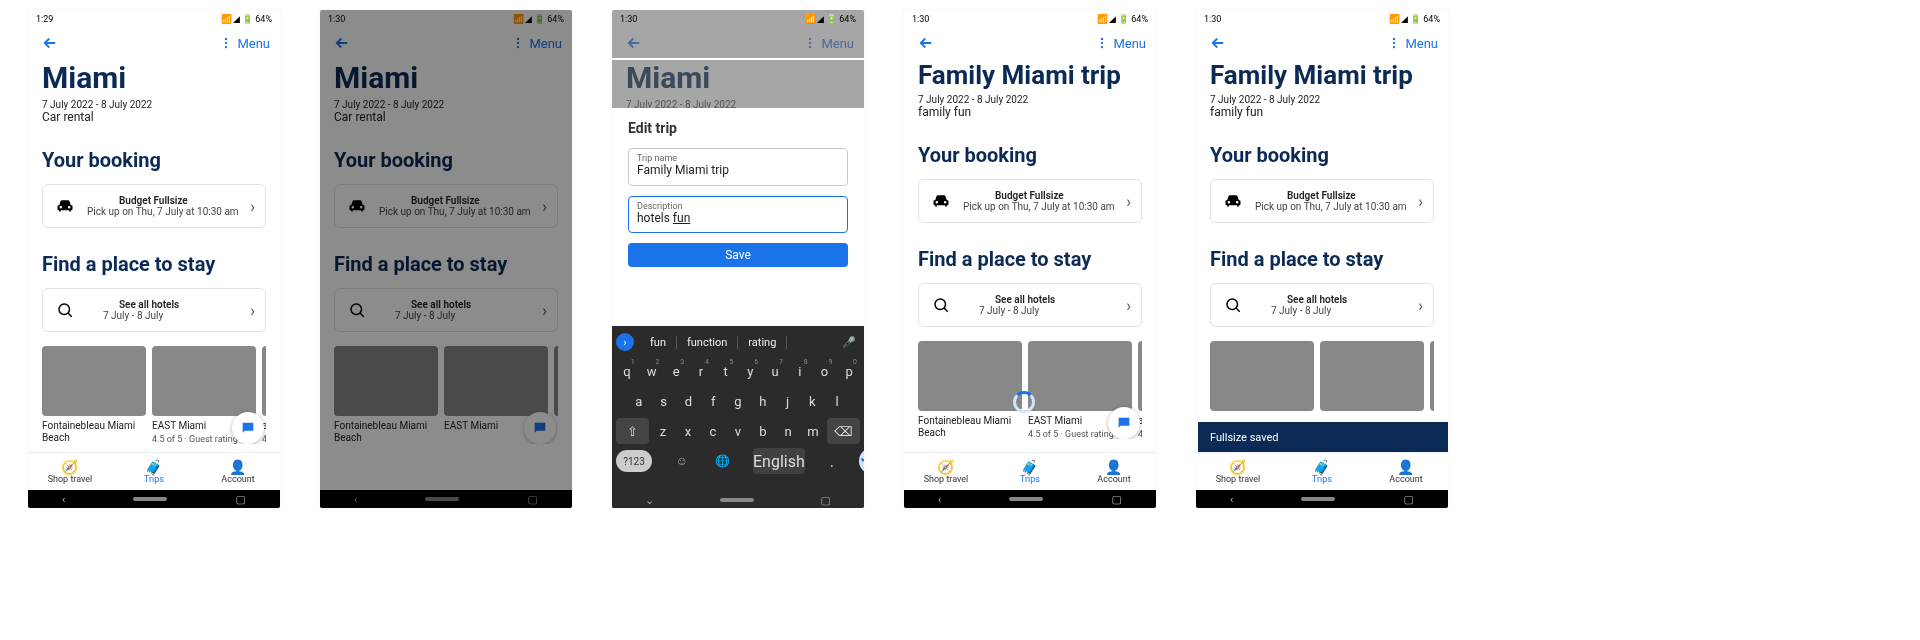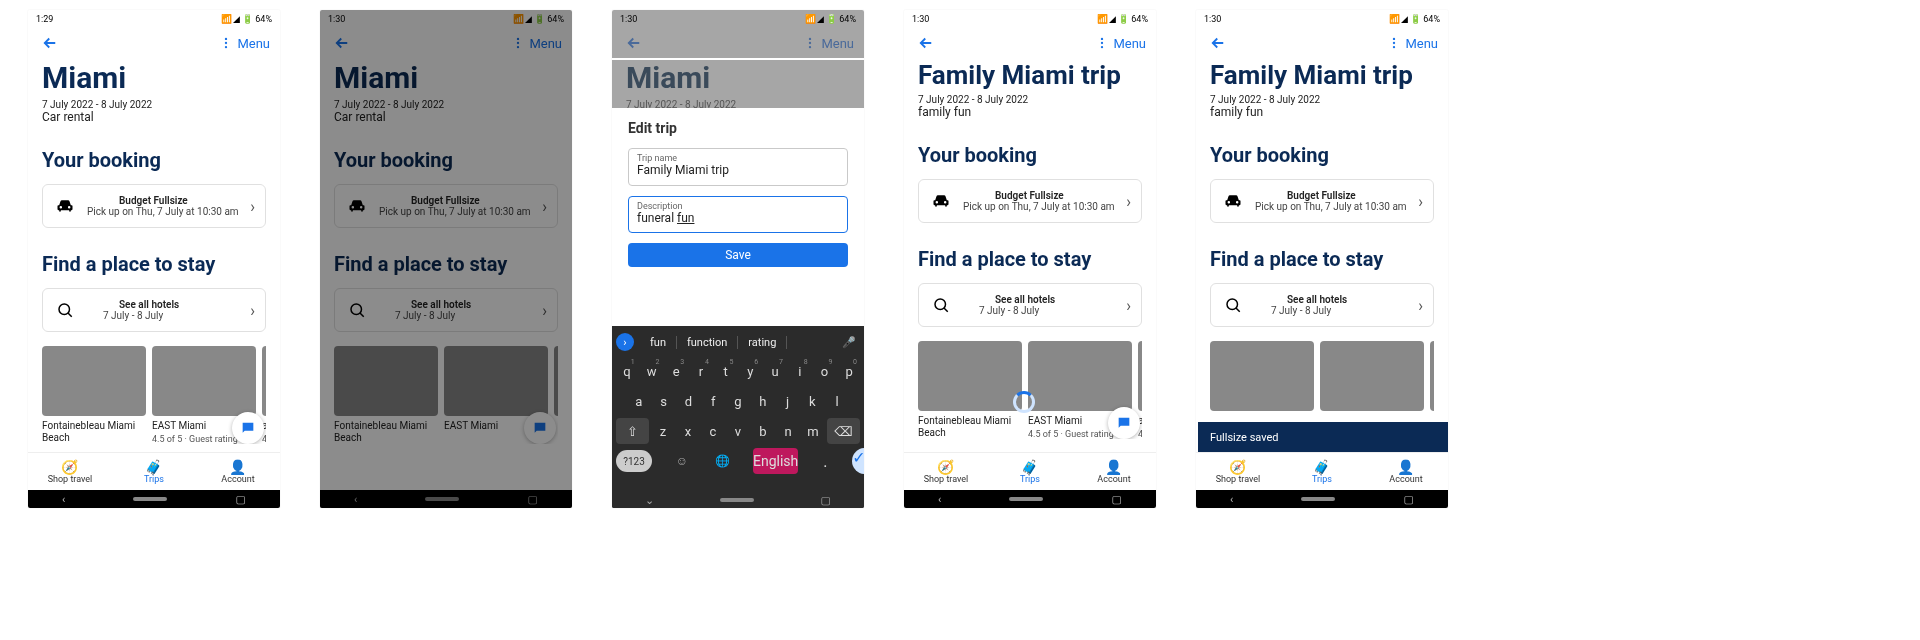--- a/index.html
+++ b/index.html
@@ -49,21 +49,21 @@
   .kbd .sugg { display:flex; align-items:center; height:24px; color:#eee; font-size:11px;}
   .kbd .sugg .chip { background:#1a73e8; color:#fff; border-radius:50%; width:18px; height:18px; display:flex; align-items:center; justify-content:center; margin-right:6px; font-size:11px;}
   .kbd .sugg .w { padding:0 10px; border-right:1px solid #555;}
   .kbd .sugg .w:last-of-type { border-right:none;}
   .kbd .sugg .mic { margin-left:auto; padding:0 4px;}
   .kbd .krow { display:flex; gap:3px; margin-top:4px;}
   .kbd .key { flex:1; height:26px; background:transparent; color:#ddd; display:flex; align-items:center; justify-content:center; border-radius:4px; font-size:13px; position:relative;}
   .kbd .krow.num .key::before { content: attr(data-num); position:absolute; top:0; right:3px; font-size:7px; color:#888;}
   .kbd .keyw { flex:1.5;}
   .kbd .keysym { background:#444;}
-  .kbd .space { flex:4; background:#be185d; font-size:14px;}
+  .kbd .space { flex:4; background:#404040; font-size:16px;}
   .kbd .done { background:#cfe4ff; color:#1a73e8; border-radius:50%; width:26px; height:26px; flex:0 0 26px;}
   .kbd .botrow { display:flex; gap:19px; align-items:center; margin-top:4px;}
   .kbd .sym123 { flex:0 0 36px; background:#ccc; color:#333; border-radius:12px; height:22px; display:flex; align-items:center; justify-content:center; font-size:10px;}
   .kbd .small { flex:0 0 22px; height:22px; display:flex; align-items:center; justify-content:center; color:#aaa; font-size:12px;}
   .kbd .dot { flex:0 0 16px; color:#ddd; text-align:center;}
   .kbdnav { position:absolute; left:0; right:0; bottom:0; height:16px; display:flex; justify-content:space-around; align-items:center; background:#2b2b2b; z-index:9;}
   .kbdnav span { color:#aaa; font-size:11px;}
   .kbdnav .pill { width:34px; height:4px; background:#888; border-radius:3px;}
   .underline { text-decoration: underline;}
   
@@ -284,21 +284,21 @@
     </div>
   </div>
   <div class="edit-sheet">
     <h3>Edit trip</h3>
     <div class="field">
       <div class="flabel">Trip name</div>
       <div class="fval">Family Miami trip</div>
     </div>
     <div class="field focus">
       <div class="flabel">Description</div>
-      <div class="fval"><span>funeral </span><span class="underline">fun</span></div>
+      <div class="fval"><span>hotels </span><span class="underline">fun</span></div>
     </div>
     <button class="btn-save">Save</button>
   </div>
   <div class="kbd" style="height:182px">
     <div class="sugg">
       <span class="chip">›</span>
       <span class="w">fun</span>
       <span class="w">function</span>
       <span class="w">rating</span>
       <span class="mic">🎤</span>

